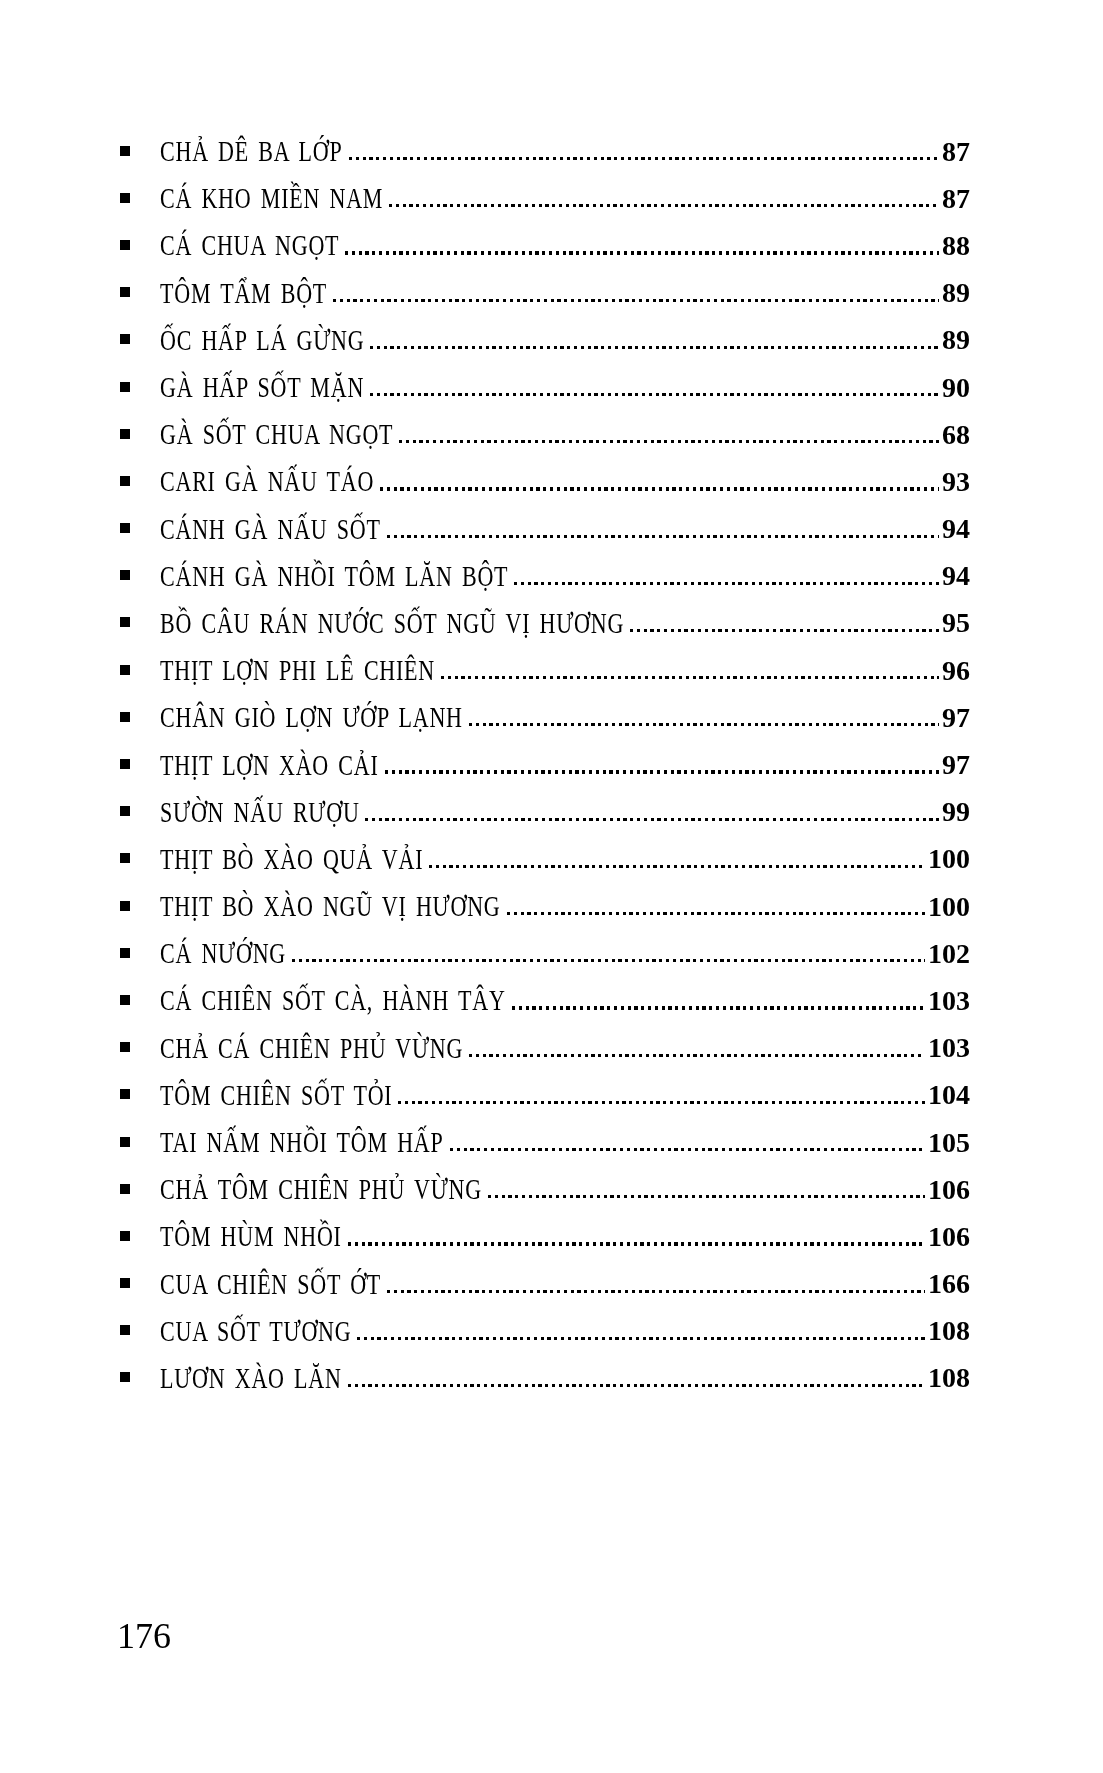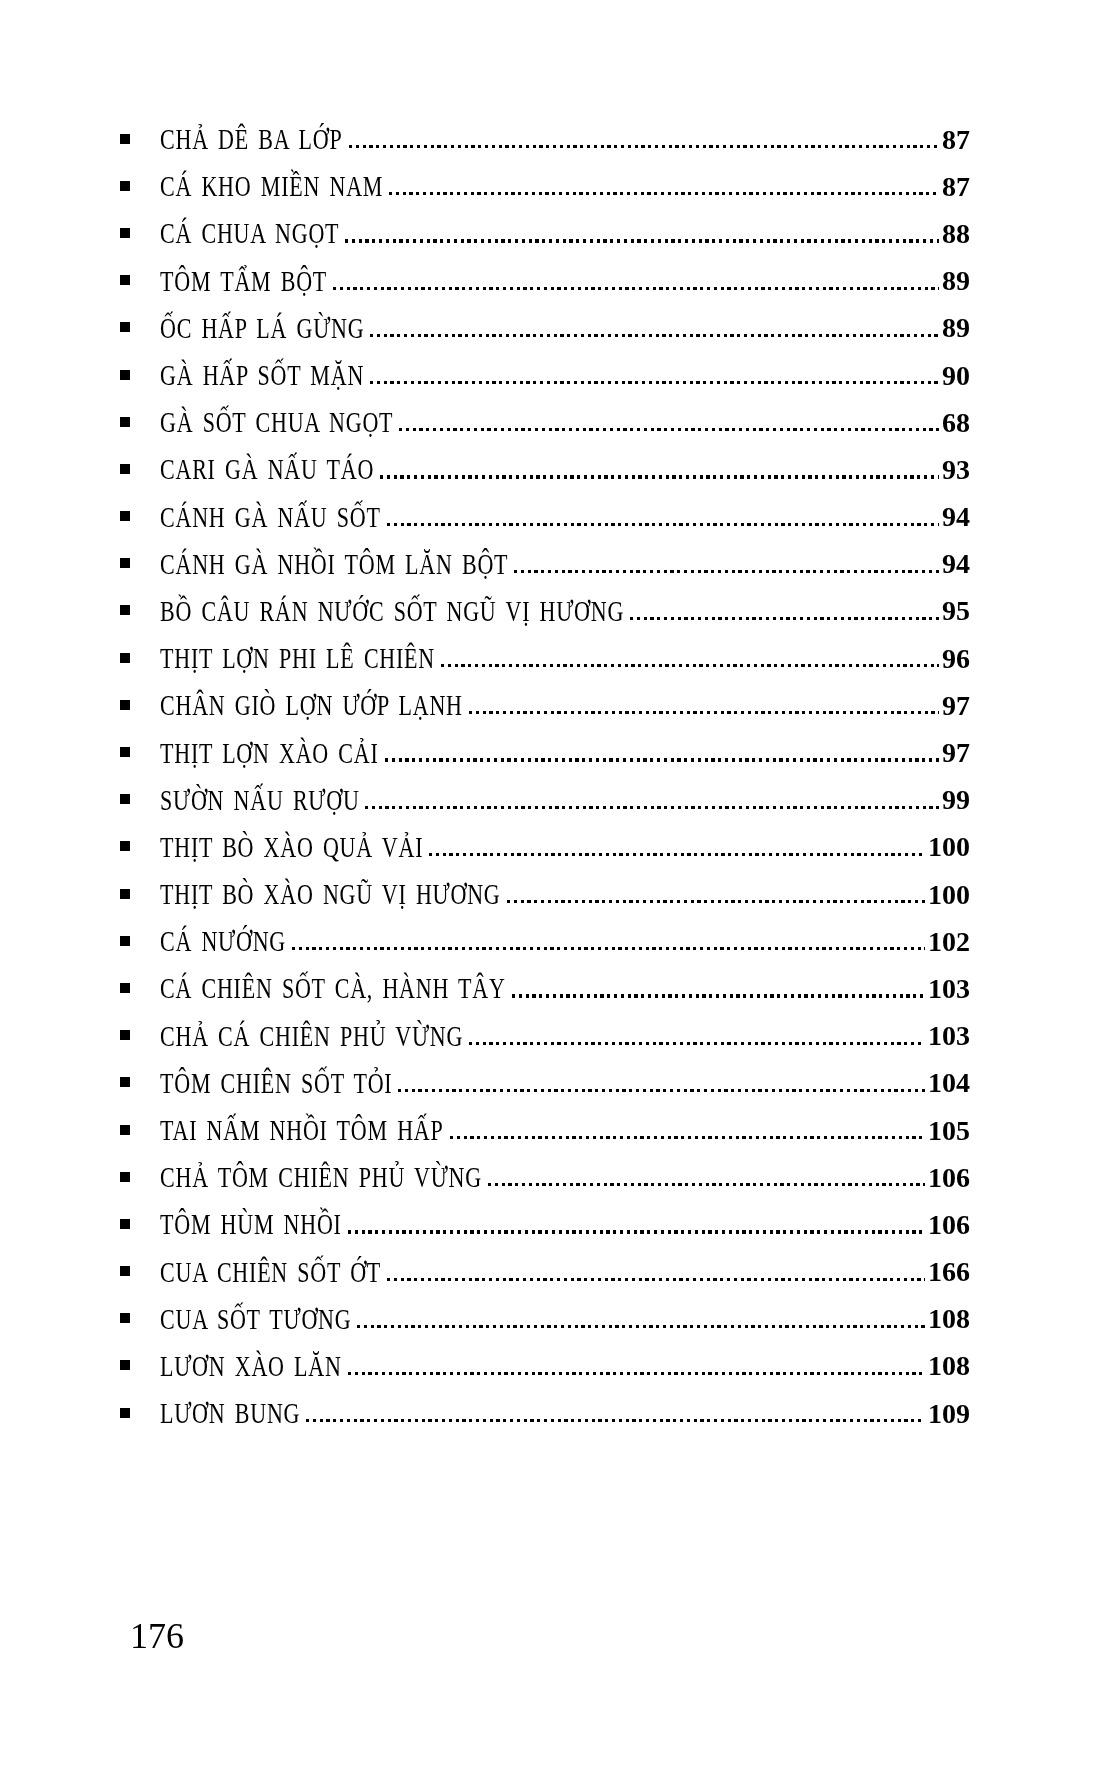--- a/index.html
+++ b/index.html
@@ -8,21 +8,21 @@
     background: #ffffff;
     position: relative;
     overflow: hidden;
     font-family: "Liberation Serif", "DejaVu Serif", serif;
     color: #000000;
   }
   .page { position: absolute; inset: 0; }
   .toc-list {
     position: absolute;
     left: 120px;
-    top: 116px;
+    top: 128px;
     width: 850px;
   }
   .toc-row {
     display: flex;
     align-items: center;
     height: 47.2px;
   }
   .bullet {
     flex: 0 0 10px;
     width: 10px; height: 10px;
@@ -53,21 +53,20 @@
     font-size: 28px;
     line-height: 1;
     font-weight: bold;
   }
   .folio {
     position: absolute;
     left: 117px;
     top: 1617px;
     font-size: 36px;
     line-height: 1.1;
-    margin-left: 13px;
   }
 </style>
 </head>
 <body>
 
 <div class="page">
   <div class="toc-list" id="toc-list">
       <div class="toc-row">
         <span class="bullet"></span>
         <span class="label" style="margin-right: -57.6px;">CHẢ DÊ BA LỚP</span>
@@ -223,21 +222,15 @@
         <span class="label" style="margin-right: -60.48px;">CUA SỐT TƯƠNG</span>
         <span class="leader"></span>
         <span class="page-num">108</span>
       </div>
       <div class="toc-row">
         <span class="bullet"></span>
         <span class="label" style="margin-right: -57.36px;">LƯƠN XÀO LĂN</span>
         <span class="leader"></span>
         <span class="page-num">108</span>
       </div>
-      <div class="toc-row">
-        <span class="bullet"></span>
-        <span class="label" style="margin-right: -44.4px;">LƯƠN BUNG</span>
-        <span class="leader"></span>
-        <span class="page-num">109</span>
-      </div>
     </div>
   <div class="folio">176</div>
 </div>
 
 </body></html>

